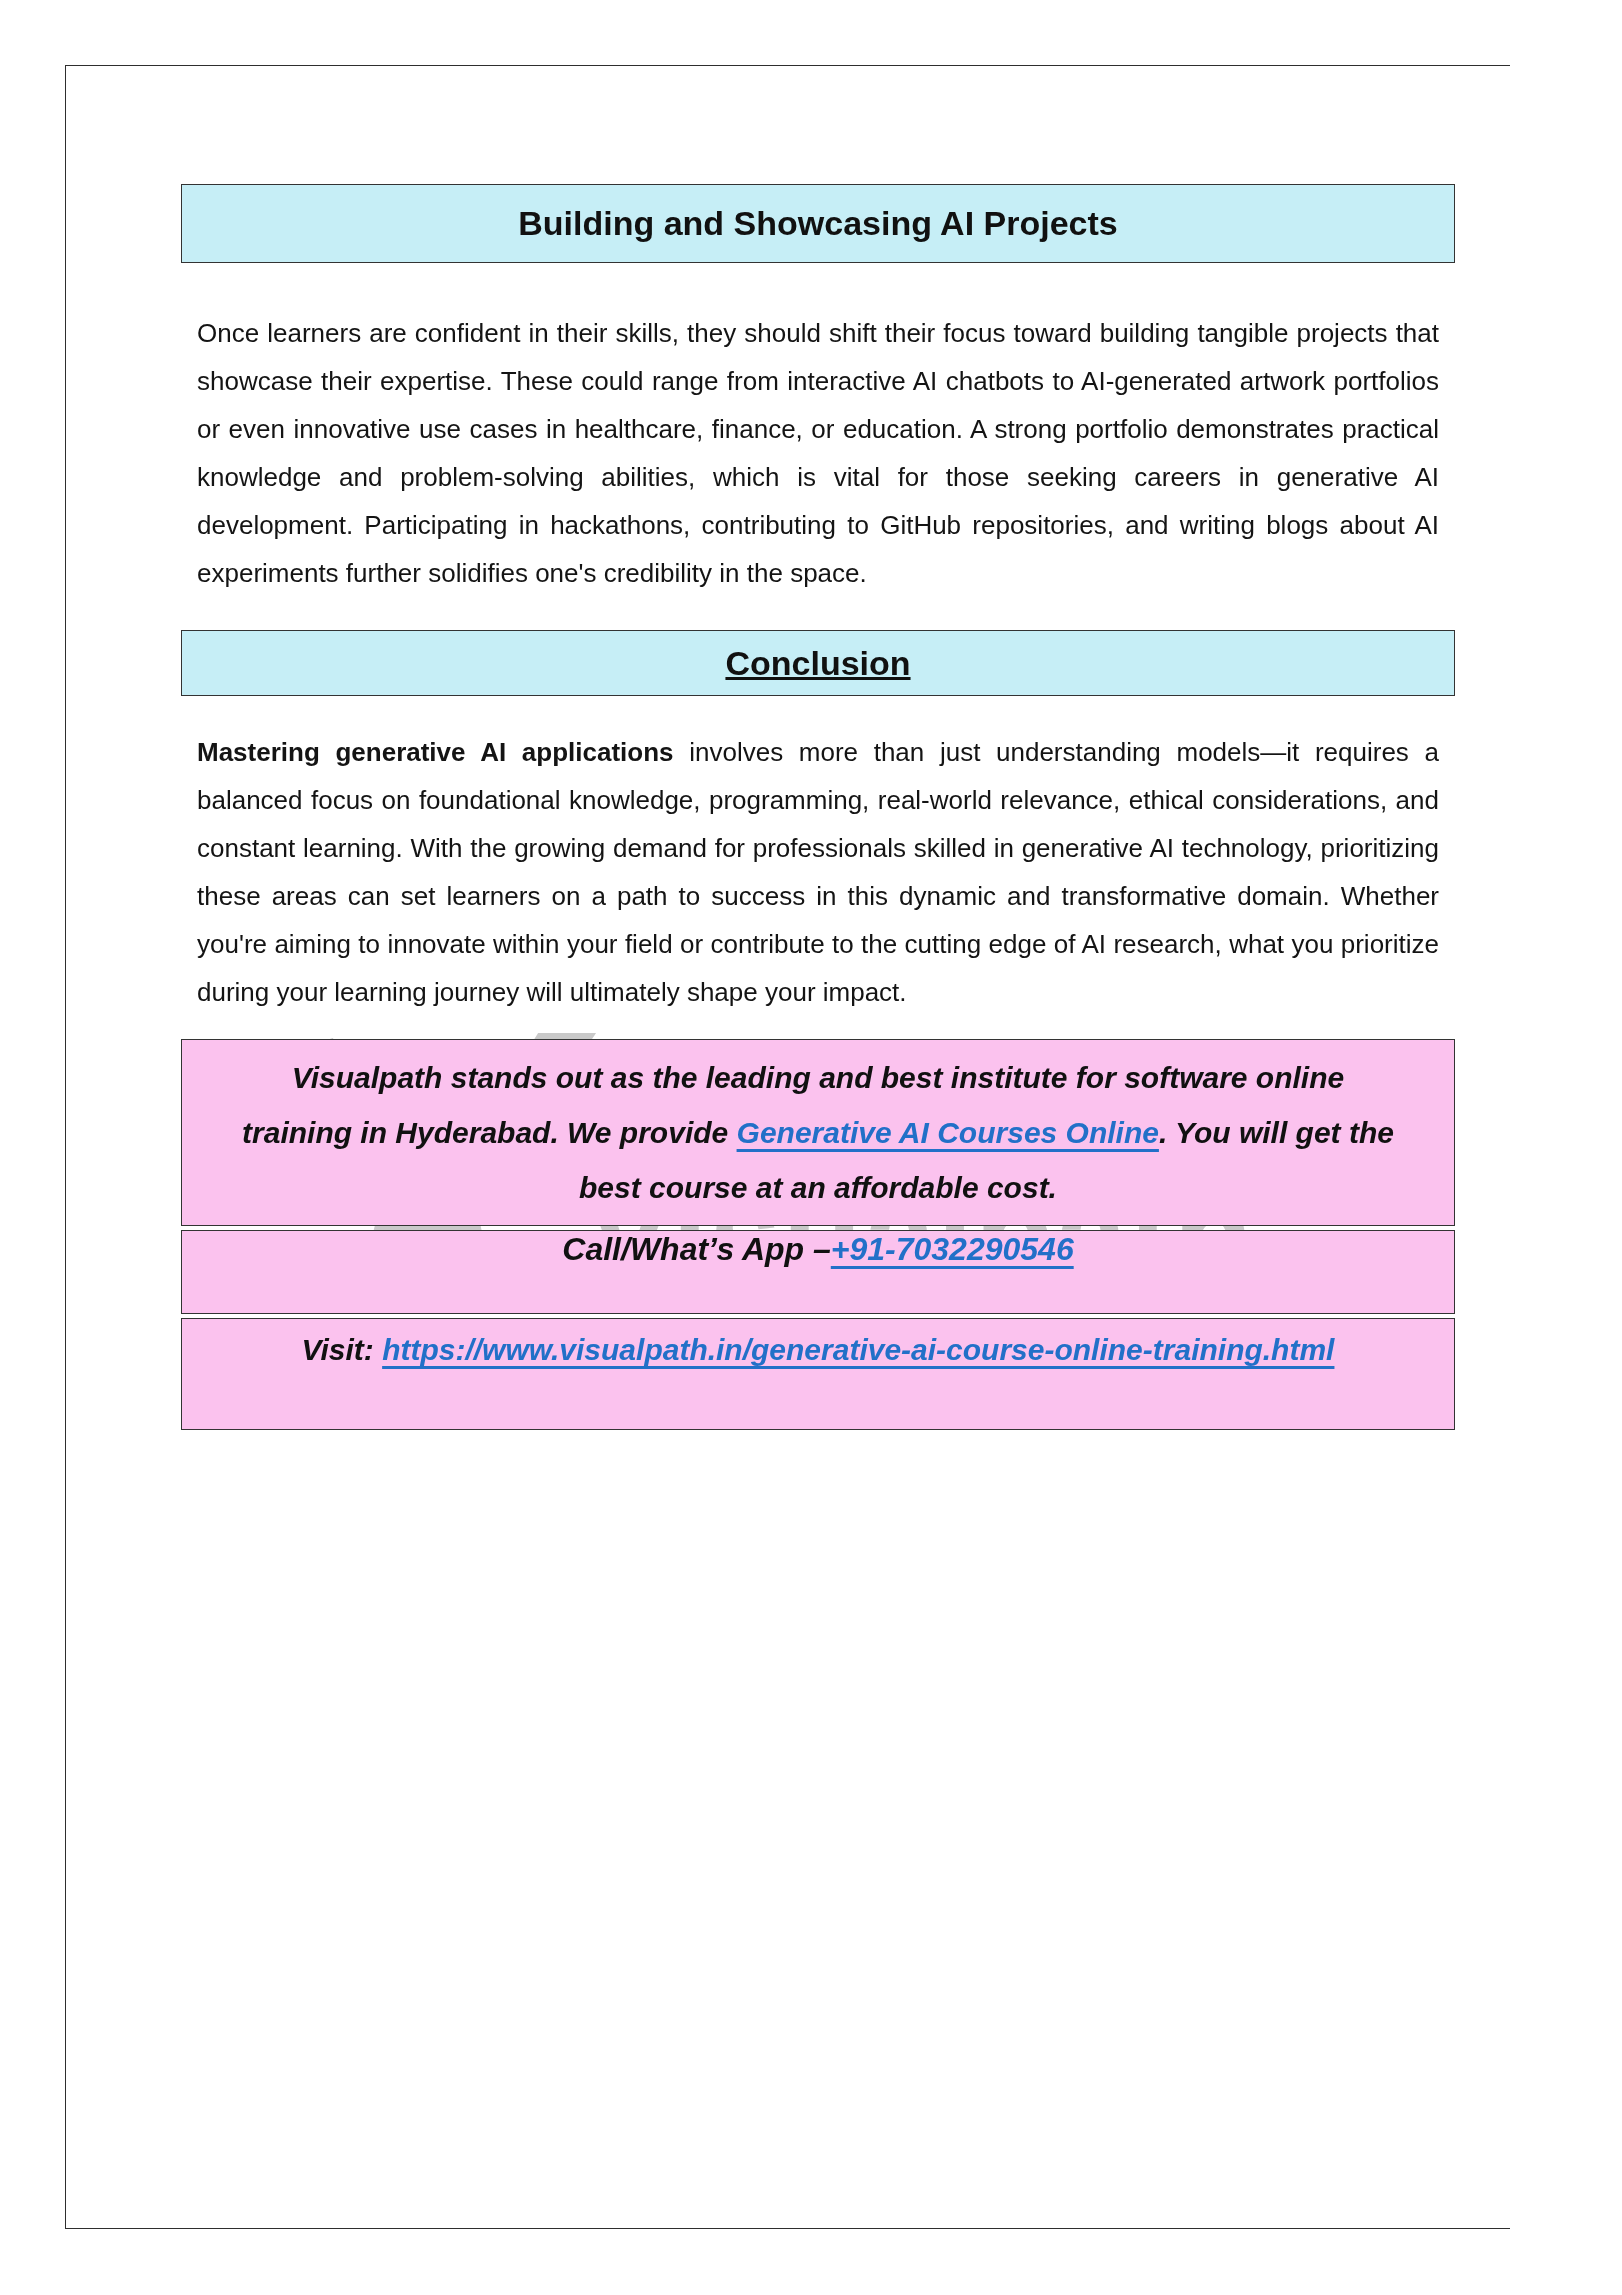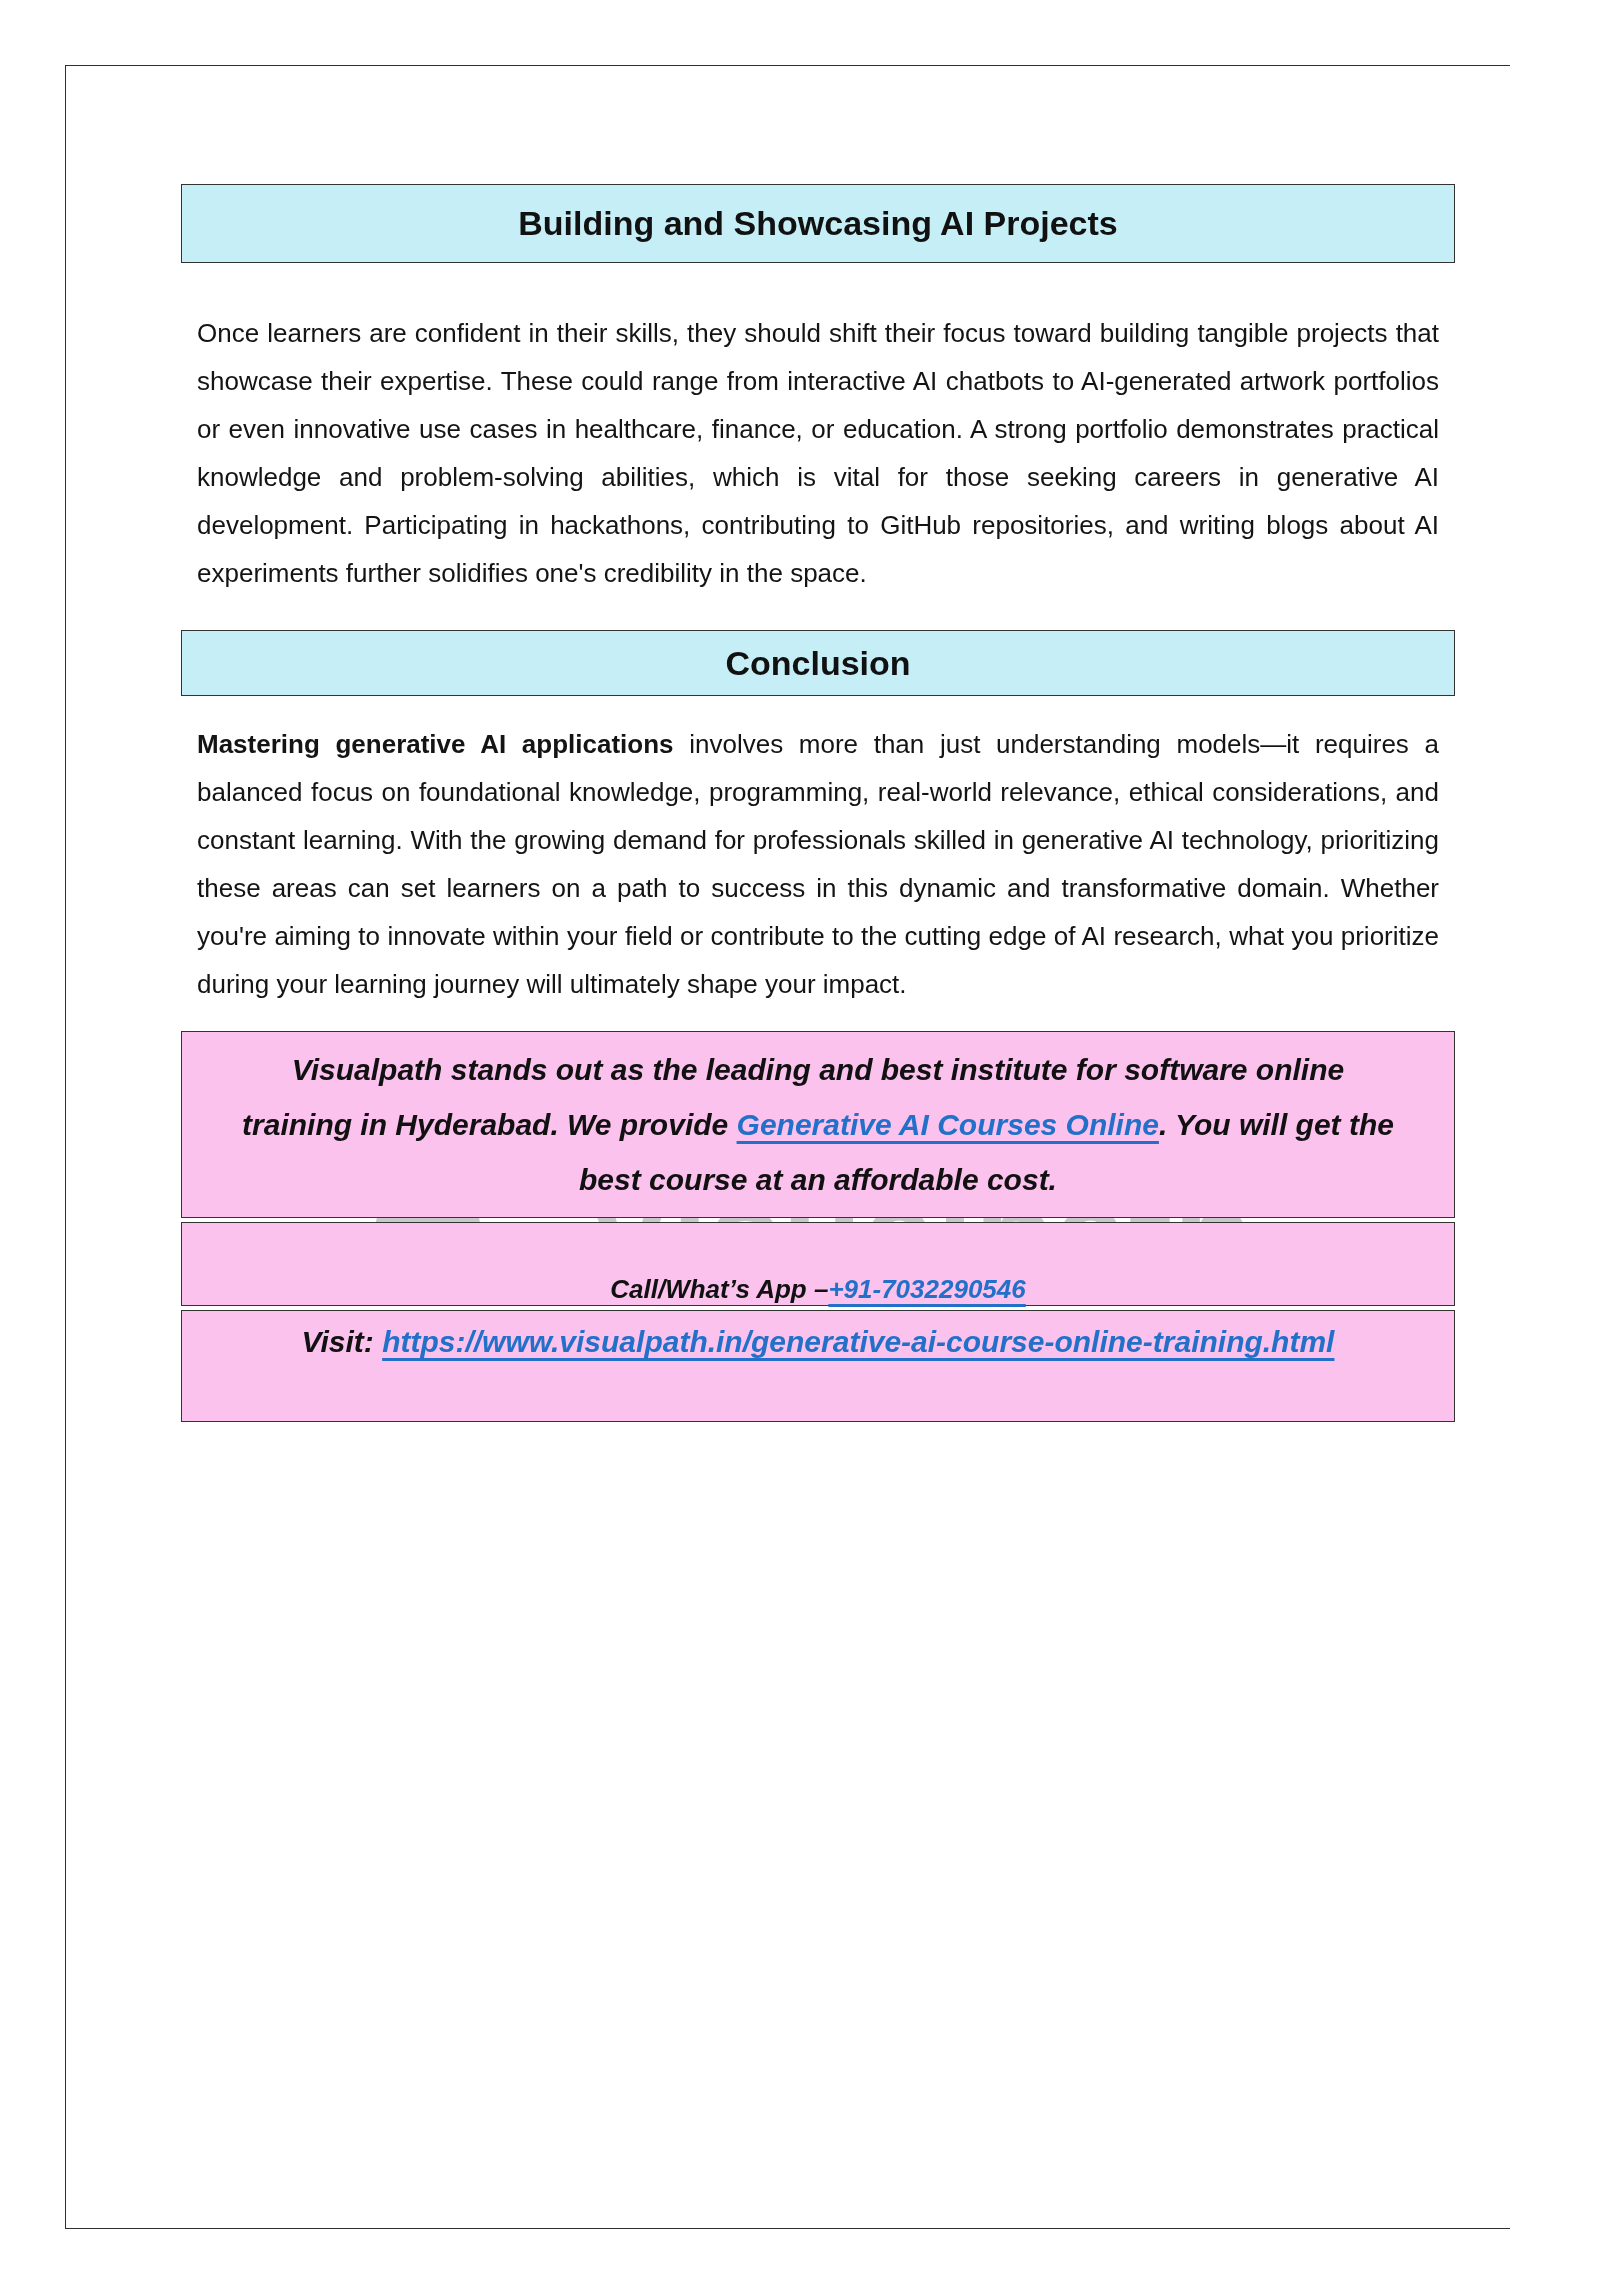--- a/index.html
+++ b/index.html
@@ -33,21 +33,21 @@
     z-index: 1;
   }
   .heading-box {
     width: 100%;
     background: #c6eef6;
     border: 1.9px solid #333333;
     display: flex; align-items: center; justify-content: center;
     font-size: 34px; font-weight: 700; color: #111;
   }
   .heading-building { height: 79px; margin-bottom: 46px; }
-  .heading-conclusion { height: 66px; margin-bottom: 24px; }
+  .heading-conclusion { height: 66px; margin-bottom: 32px; text-decoration: underline; }
   .body-text {
     margin: 0 16px;
     font-size: 26px; line-height: 48px;
     text-align: justify; text-align-last: left;
     color: #141414;
   }
   .para-building { margin-bottom: 33px; }
   .para-conclusion { margin-bottom: 23px; }
   .body-text b { font-weight: 700; }
   .info-box {
@@ -74,22 +74,22 @@
     font-size: 30px; line-height: 55px;
     font-weight: 700; font-style: italic;
     text-align: center; color: #111;
   }
   .link-steel {
     color: #2270c8; font-weight: 700; font-style: italic; cursor: pointer;
     text-decoration: underline; text-decoration-thickness: 2.5px; text-underline-offset: 6.3px;
   }
   .contact-box {
     min-height: 84px;
-    display: flex; align-items: flex-end; justify-content: center;
-    font-size: 26px; font-weight: 700; font-style: italic; color: #111;
+    display: flex; align-items: flex-start; justify-content: center;
+    font-size: 32px; font-weight: 700; font-style: italic; color: #111;
   }
   .visit-box {
     min-height: 112px;
     padding: 6.3px 89px;
     font-size: 30px; line-height: 49px;
     font-weight: 700; font-style: italic;
     text-align: center; color: #111;
   }
 </style>
 </head>

